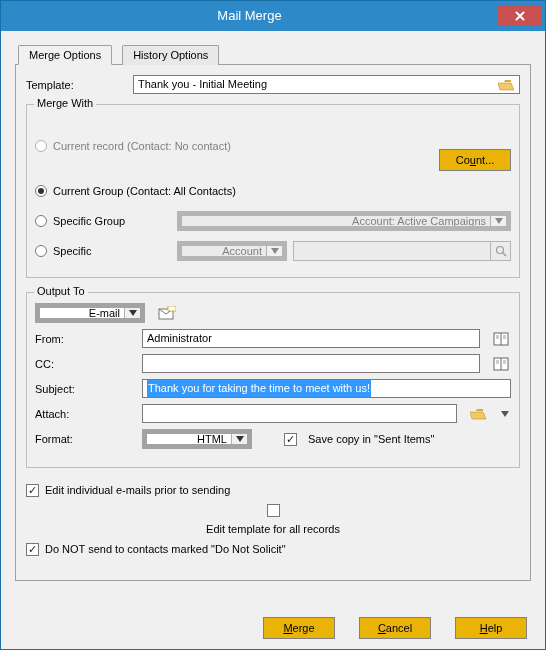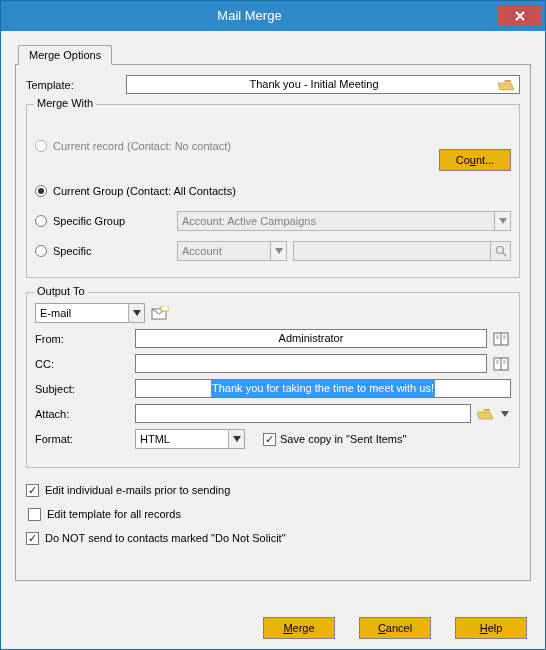--- a/index.html
+++ b/index.html
@@ -78,36 +78,35 @@
   }
   .tab-body {
     border: 1px solid #a0a0a0;
     padding: 10px 10px 12px 10px;
     flex: 1;
   }
   
   .row {
     display: flex;
     align-items: center;
-    gap: 4px;
+    gap: 11px;
     margin-bottom: 6px;
   }
   .label-col {
     width: 96px;
   }
   .input-text {
     flex: 1;
     height: 19px;
     border: 1px solid #7a7a7a;
     background: #fff;
     padding: 0 4px;
     line-height: 17px;
     overflow: hidden;
     white-space: nowrap;
-    text-align: center;
   }
   .icon-btn {
     width: 20px;
     height: 18px;
     display: inline-flex;
     align-items: center;
     justify-content: center;
     cursor: pointer;
   }
   .btn {
@@ -152,27 +151,28 @@
     background: #fff;
     flex-shrink: 0;
   }
   .radio.readonly { border-color: #b0b0b0; }
   .radio.checked::after {
     content: ""; width: 6px; height: 6px; border-radius: 50%; background: #333;
   }
   .disabled-text { color: #808080; }
   .combo {
     height: 20px;
-    border: 1px solid #a3a3a3;
+    border: 5px solid #a3a3a3;
     background: #fff;
     display: flex;
     align-items: center;
     line-height: 18px;
     overflow: hidden;
     cursor: default;
+    text-align: right;
   }
   .combo.disabled { background: #ebebeb; color: #808080; border-color: #b5b5b5; }
   .combo-text { flex: 1; padding: 0 4px; white-space: nowrap; }
   .combo-arrow {
     width: 16px; height: 100%;
     display: flex; align-items: center; justify-content: center;
     border-left: 1px solid #b0b0b0;
     background: #f0f0f0;
   }
   .combo-arrow svg { display: block; }
@@ -227,20 +227,21 @@
       <svg width="10" height="10" viewBox="0 0 10 10">
           <path d="M1 1 L9 9 M9 1 L1 9" stroke="#fff" stroke-width="2"></path>
         </svg>
     </div>
   </div>
 
   <div class="client">
 
     <div class="tabstrip">
       <div class="tab active"><span>Merge Options</span></div>
+      <div class="tab inactive"><span>History Options</span></div>
     </div>
 
     <div class="tab-body">
 
       <div class="row">
         <div class="label-col">Template:</div>
         <div class="input-text" style="display:flex;align-items:center;">
           <span style="flex:1">Thank you - Initial Meeting</span>
           <span class="icon-btn" style="width:18px;">
             <svg width="16" height="12" viewBox="0 0 16 12">
@@ -388,21 +389,21 @@
           <span class="checkbox checked"></span>
           <span>Save copy in "Sent Items"</span>
         </div>
       </div>
 
       <div style="margin-top:12px;">
         <div class="radio-row" style="margin:4px 0;">
           <span class="checkbox checked"></span>
           <span>Edit individual e-mails prior to sending</span>
         </div>
-        <div class="radio-row" style="margin:4px 2px;">
+        <div class="radio-row" style="margin:4px 16px;flex-direction:column;">
           <span class="checkbox"></span>
           <span>Edit template for all records</span>
         </div>
         <div class="radio-row" style="margin:4px 0;">
           <span class="checkbox checked"></span>
           <span>Do NOT send to contacts marked "Do Not Solicit"</span>
         </div>
       </div>
 
     </div>

